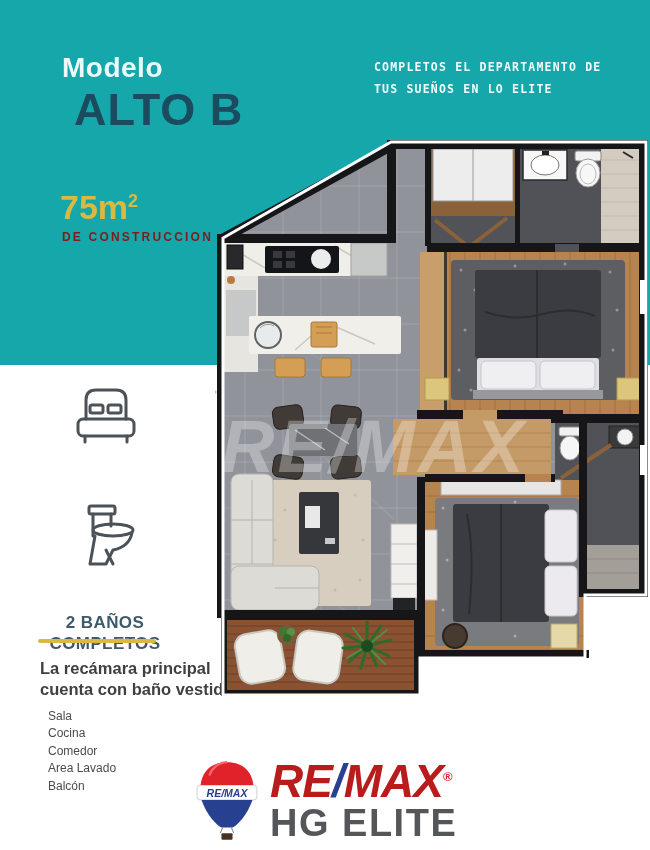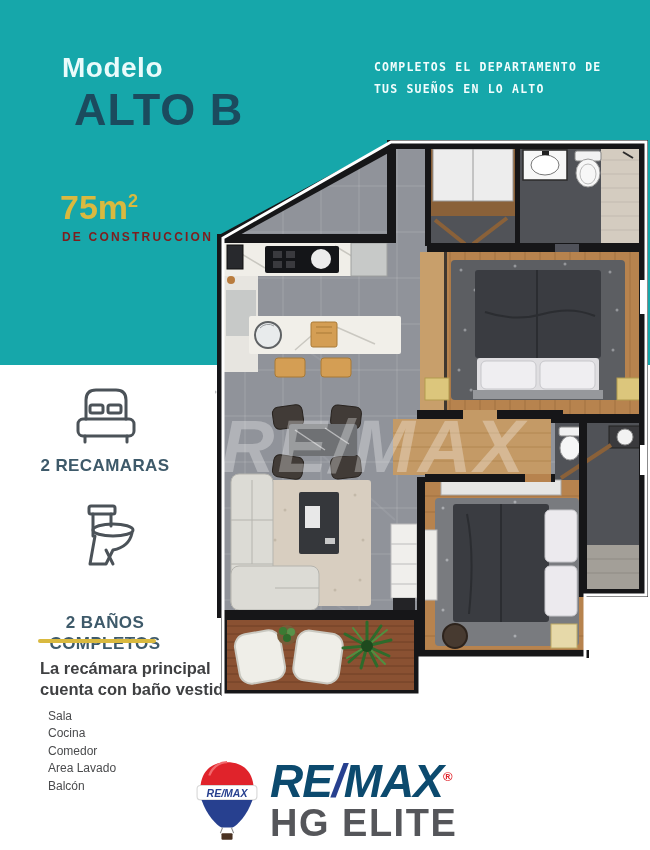--- a/index.html
+++ b/index.html
@@ -30,52 +30,51 @@
   
   .description{position:absolute;left:40px;top:658px;font-size:16.5px;font-weight:700;color:#3F4042;line-height:1.3;}
   .amenities{position:absolute;left:48px;top:708px;margin:0;padding:0;list-style:none;
     font-size:12px;color:#4A4B4D;line-height:1.45;}
   
   .floorplan{position:absolute;left:215px;top:140px;width:433px;height:560px;}
   
   .logo{position:absolute;left:190px;top:760px;display:flex;align-items:center;}
   .logo-text{margin-left:6px;}
   .brand-line{font-size:46px;font-weight:700;font-style:italic;line-height:.95;letter-spacing:-1px;}
-  .brand-re,.brand-max{color:#0c4a6e;}
+  .brand-re,.brand-max{color:#b91c1c;}
   .brand-slash{color:#27408F;}
   .brand-reg{font-size:13px;color:#E0232B;vertical-align:super;font-style:normal;}
   .brand-sub{font-size:38px;font-weight:700;color:#55565A;letter-spacing:1.5px;line-height:1.0;}
 </style>
 </head>
 <body>
 
 <div class="poster">
   <div class="teal-band"></div>
 
   <div class="model-label">Modelo</div>
   <div class="model-name">ALTO B</div>
   <div class="tagline">
     <span>COMPLETOS EL DEPARTAMENTO DE</span><br>
-    <span>TUS SUEÑOS EN LO ALTO</span>
+    <span>TUS SUEÑOS EN LO ELITE</span>
   </div>
   <div class="area-value">
     <span>75m</span><sup>2</sup>
   </div>
   <div class="area-caption">DE CONSTRUCCION</div>
 
   <div class="feature-icon feat-bed">
     <svg width="92" height="64" viewBox="0 0 92 64">
       <path d="M27,36 V17 q0,-10 10,-10 h20 q10,0 10,10 v19"></path>
       <rect x="31" y="22" width="13" height="8" rx="2"></rect>
       <rect x="49" y="22" width="13" height="8" rx="2"></rect>
       <rect x="19" y="36" width="56" height="17" rx="5"></rect>
       <path d="M26,53 v6 M68,53 v6"></path>
     </svg>
   </div>
-  <div class="feature-label lbl-bed">2 RECAMARAS</div>
 
   <div class="feature-icon feat-toilet">
     <svg width="80" height="78" viewBox="0 0 80 78">
       <rect x="24" y="6" width="26" height="8" rx="2"></rect>
       <path d="M28,14 v22 M46,14 v12"></path>
       <ellipse cx="48" cy="30" rx="20" ry="6"></ellipse>
       <path d="M67,33 q-3,14 -19,17 l-7,14 h-16 l5,-28"></path>
       <path d="M41,50 l7,14"></path>
     </svg>
   </div>

